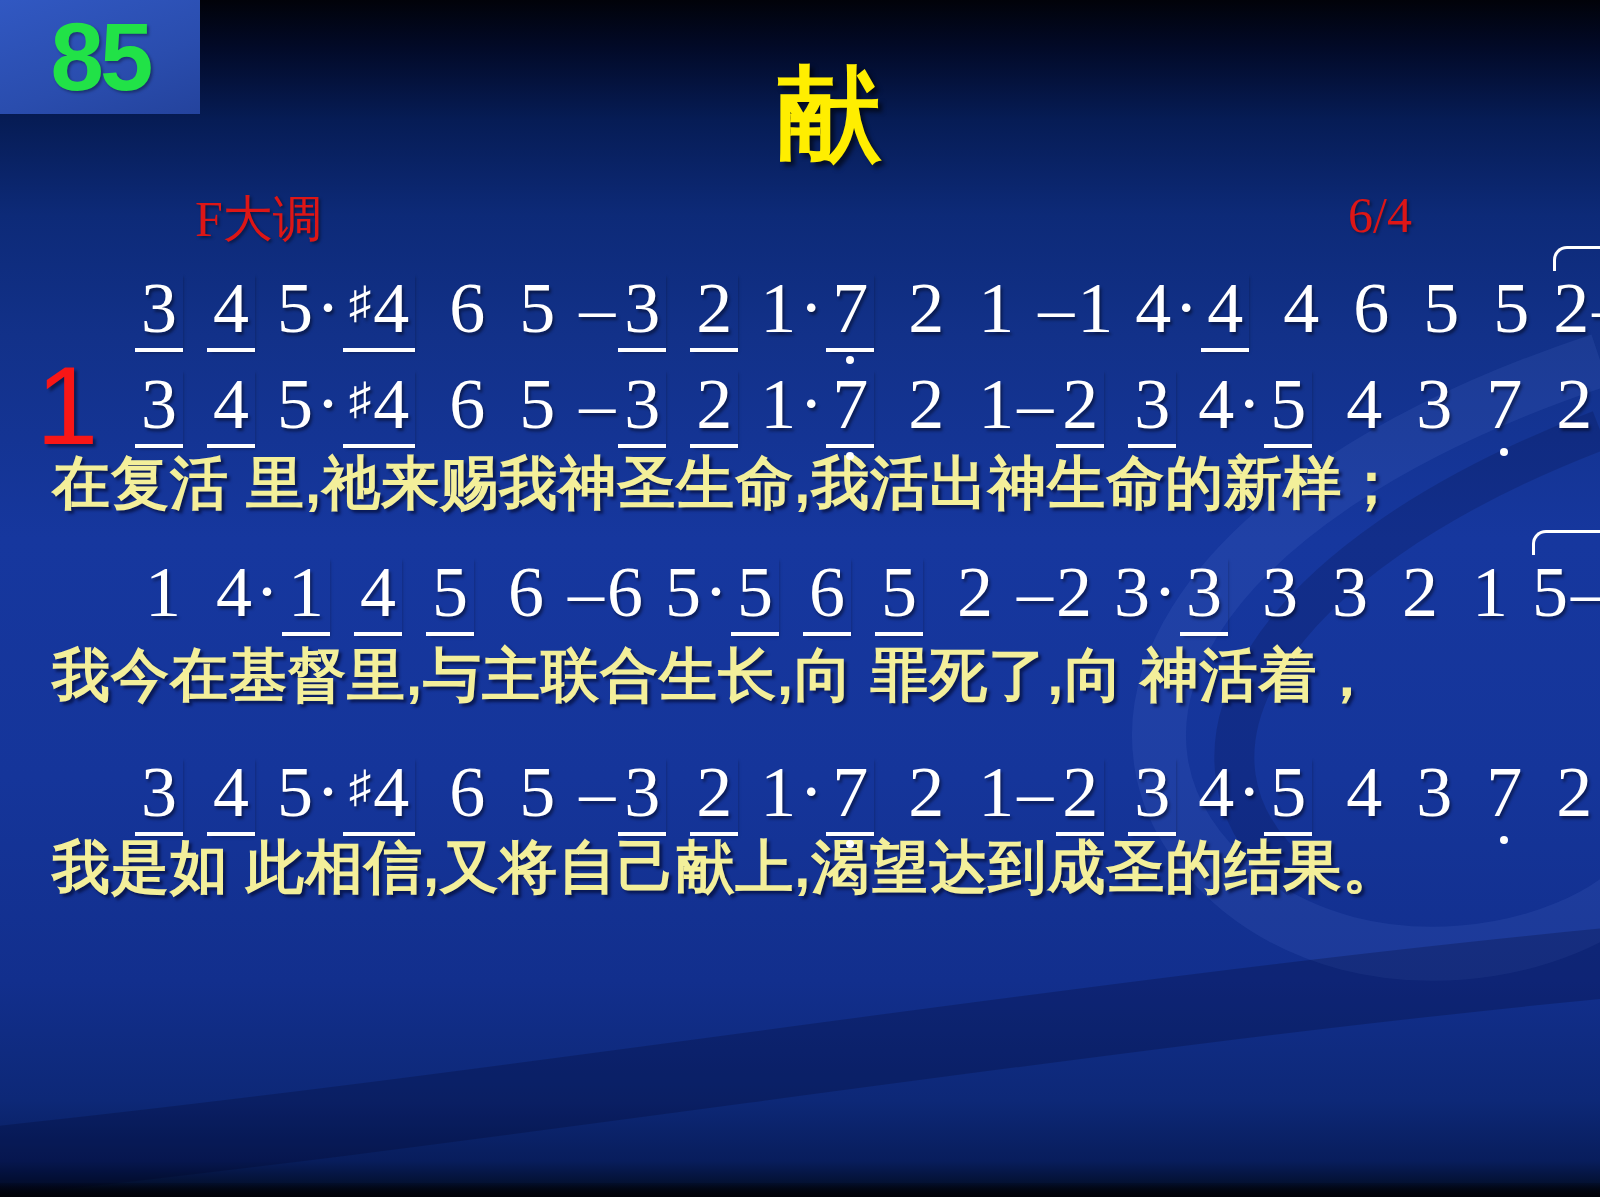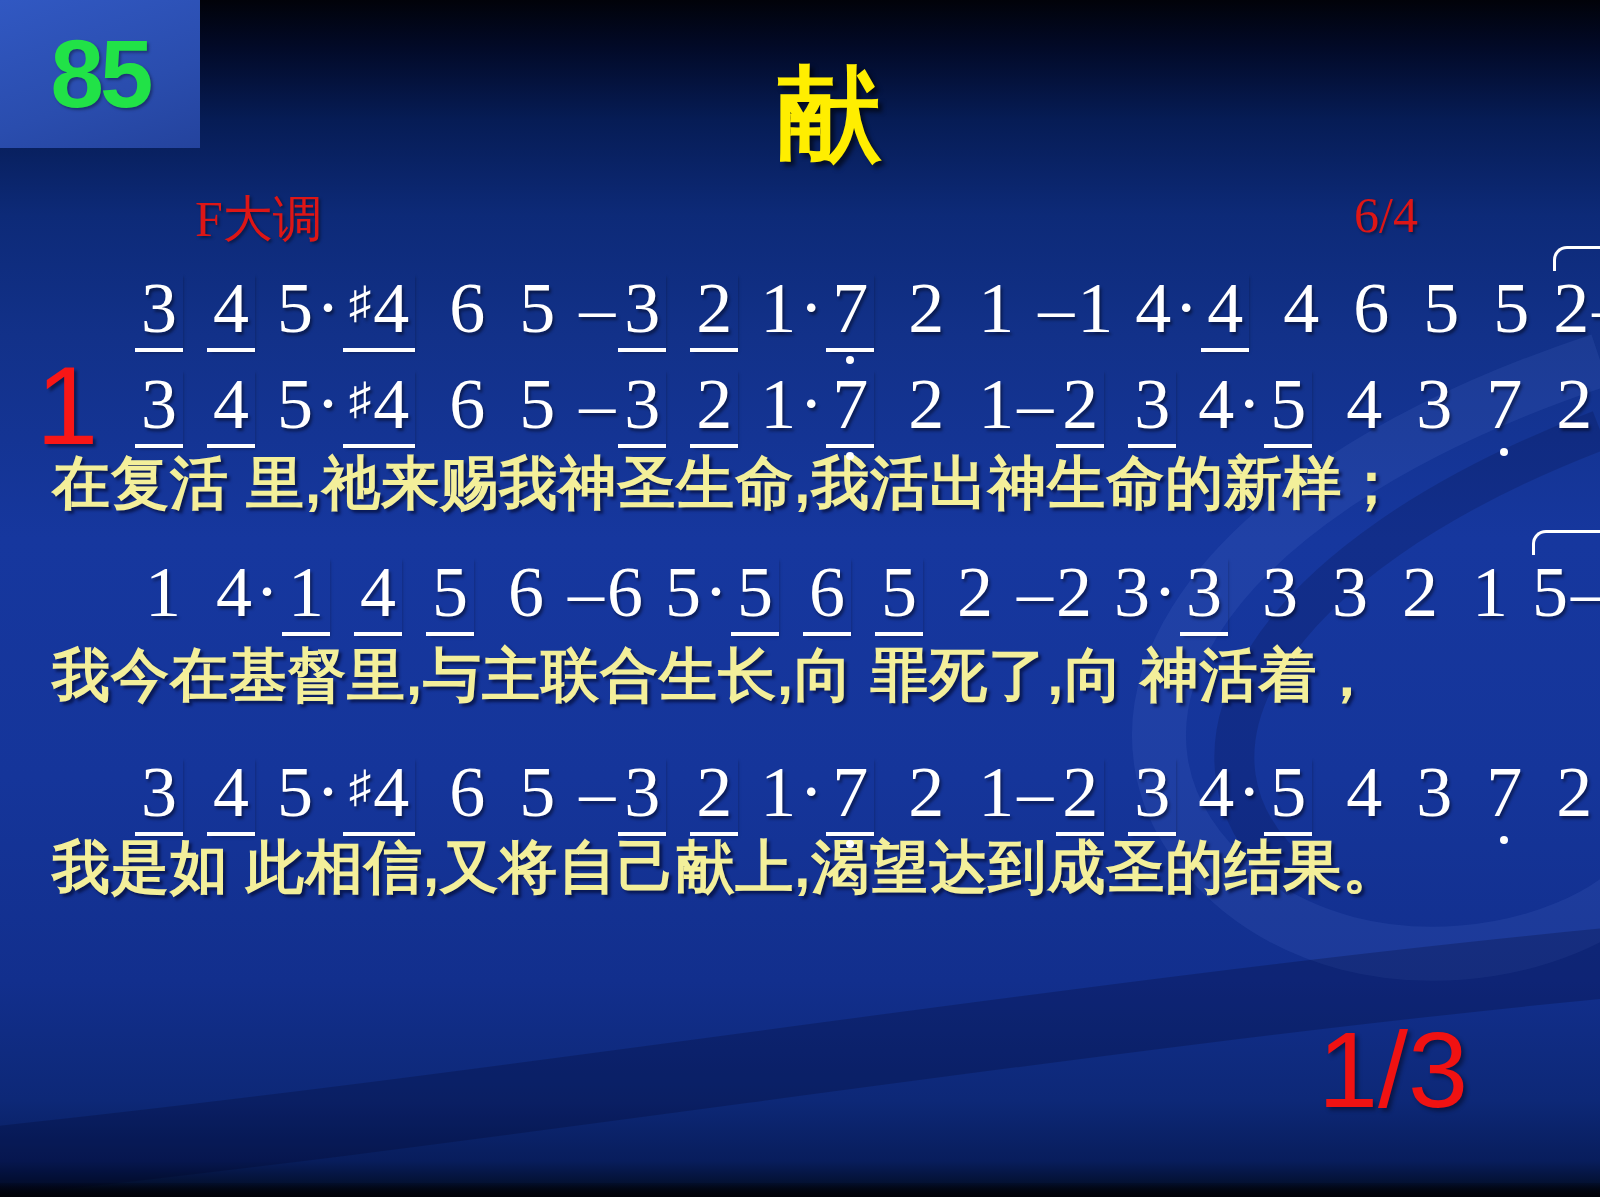--- a/index.html
+++ b/index.html
@@ -11,21 +11,21 @@
     background:linear-gradient(180deg,
       #010209 0%, #020a28 4%, #061c55 10%, #0d2a78 18%,
       #123189 28%, #16379e 45%, #15359a 65%, #122f8d 82%,
       #0d2877 92%, #081d5c 97%, #03102f 99%, #010207 100%);
   }
   .swirl{position:absolute;left:0;top:0;pointer-events:none;}
   .bottom-strip{position:absolute;left:0;bottom:0;width:100%;height:14px;
     background:linear-gradient(180deg,rgba(1,2,12,.2),#010208);}
   
   .numbox{
-    position:absolute;left:0;top:0;width:200px;height:148px;
+    position:absolute;left:0;top:0;width:200px;height:114px;
     background:linear-gradient(160deg,#3158c2 0%,#2a4dae 60%,#24439d 100%);
     display:flex;align-items:center;justify-content:center;
   }
   .numbox span{
     font-family:"Liberation Sans","DejaVu Sans",sans-serif;
     font-weight:bold;font-size:96px;letter-spacing:-4px;color:#21e247;line-height:1;
     text-shadow:2px 2px 3px rgba(0,0,0,.35);
   }
   
   .title{
@@ -33,21 +33,21 @@
     text-align:center;font-family:"Liberation Sans","DejaVu Sans",sans-serif;
     font-weight:bold;font-size:104px;line-height:1.05;color:#ffee00;
     text-shadow:4px 4px 4px rgba(0,0,0,.6);
   }
   .keysig{
     position:absolute;left:162px;top:194px;font-size:50px;line-height:1;
     color:#dd1616;text-shadow:2px 2px 3px rgba(0,0,0,.4);margin-left:33px;
   }
   .timesig{
     position:absolute;left:1348px;top:190px;font-size:50px;line-height:1;
-    color:#dd1616;text-shadow:2px 2px 3px rgba(0,0,0,.4);margin-left:6px;
+    color:#dd1616;text-shadow:2px 2px 3px rgba(0,0,0,.4);
   }
   .verse-num{
     position:absolute;left:36px;top:350px;
     font-family:"Liberation Sans","DejaVu Sans",sans-serif;
     font-size:112px;line-height:1;color:#f81616;
     text-shadow:3px 3px 3px rgba(0,0,10,.45);
   }
   .page-ind{
     position:absolute;left:1318px;top:1016px;
     font-family:"Liberation Sans","DejaVu Sans",sans-serif;
@@ -242,16 +242,15 @@
         <span class="note u g-w">5</span>
         <span class="note g-w">4</span>
         <span class="note g-w">3</span>
         <span class="note low g-w">7</span>
         <span class="note g-s">2</span>
         <span class="bar g-s"></span>
       </div>
       <div class="lrow r7">我是如 此相信,又将自己献上,渴望达到成圣的结果。</div>
     </div>
 
-  <div class="page-ind">1/3</div>
 
   <div class="bottom-strip"></div>
 </div>
 
 </body></html>

